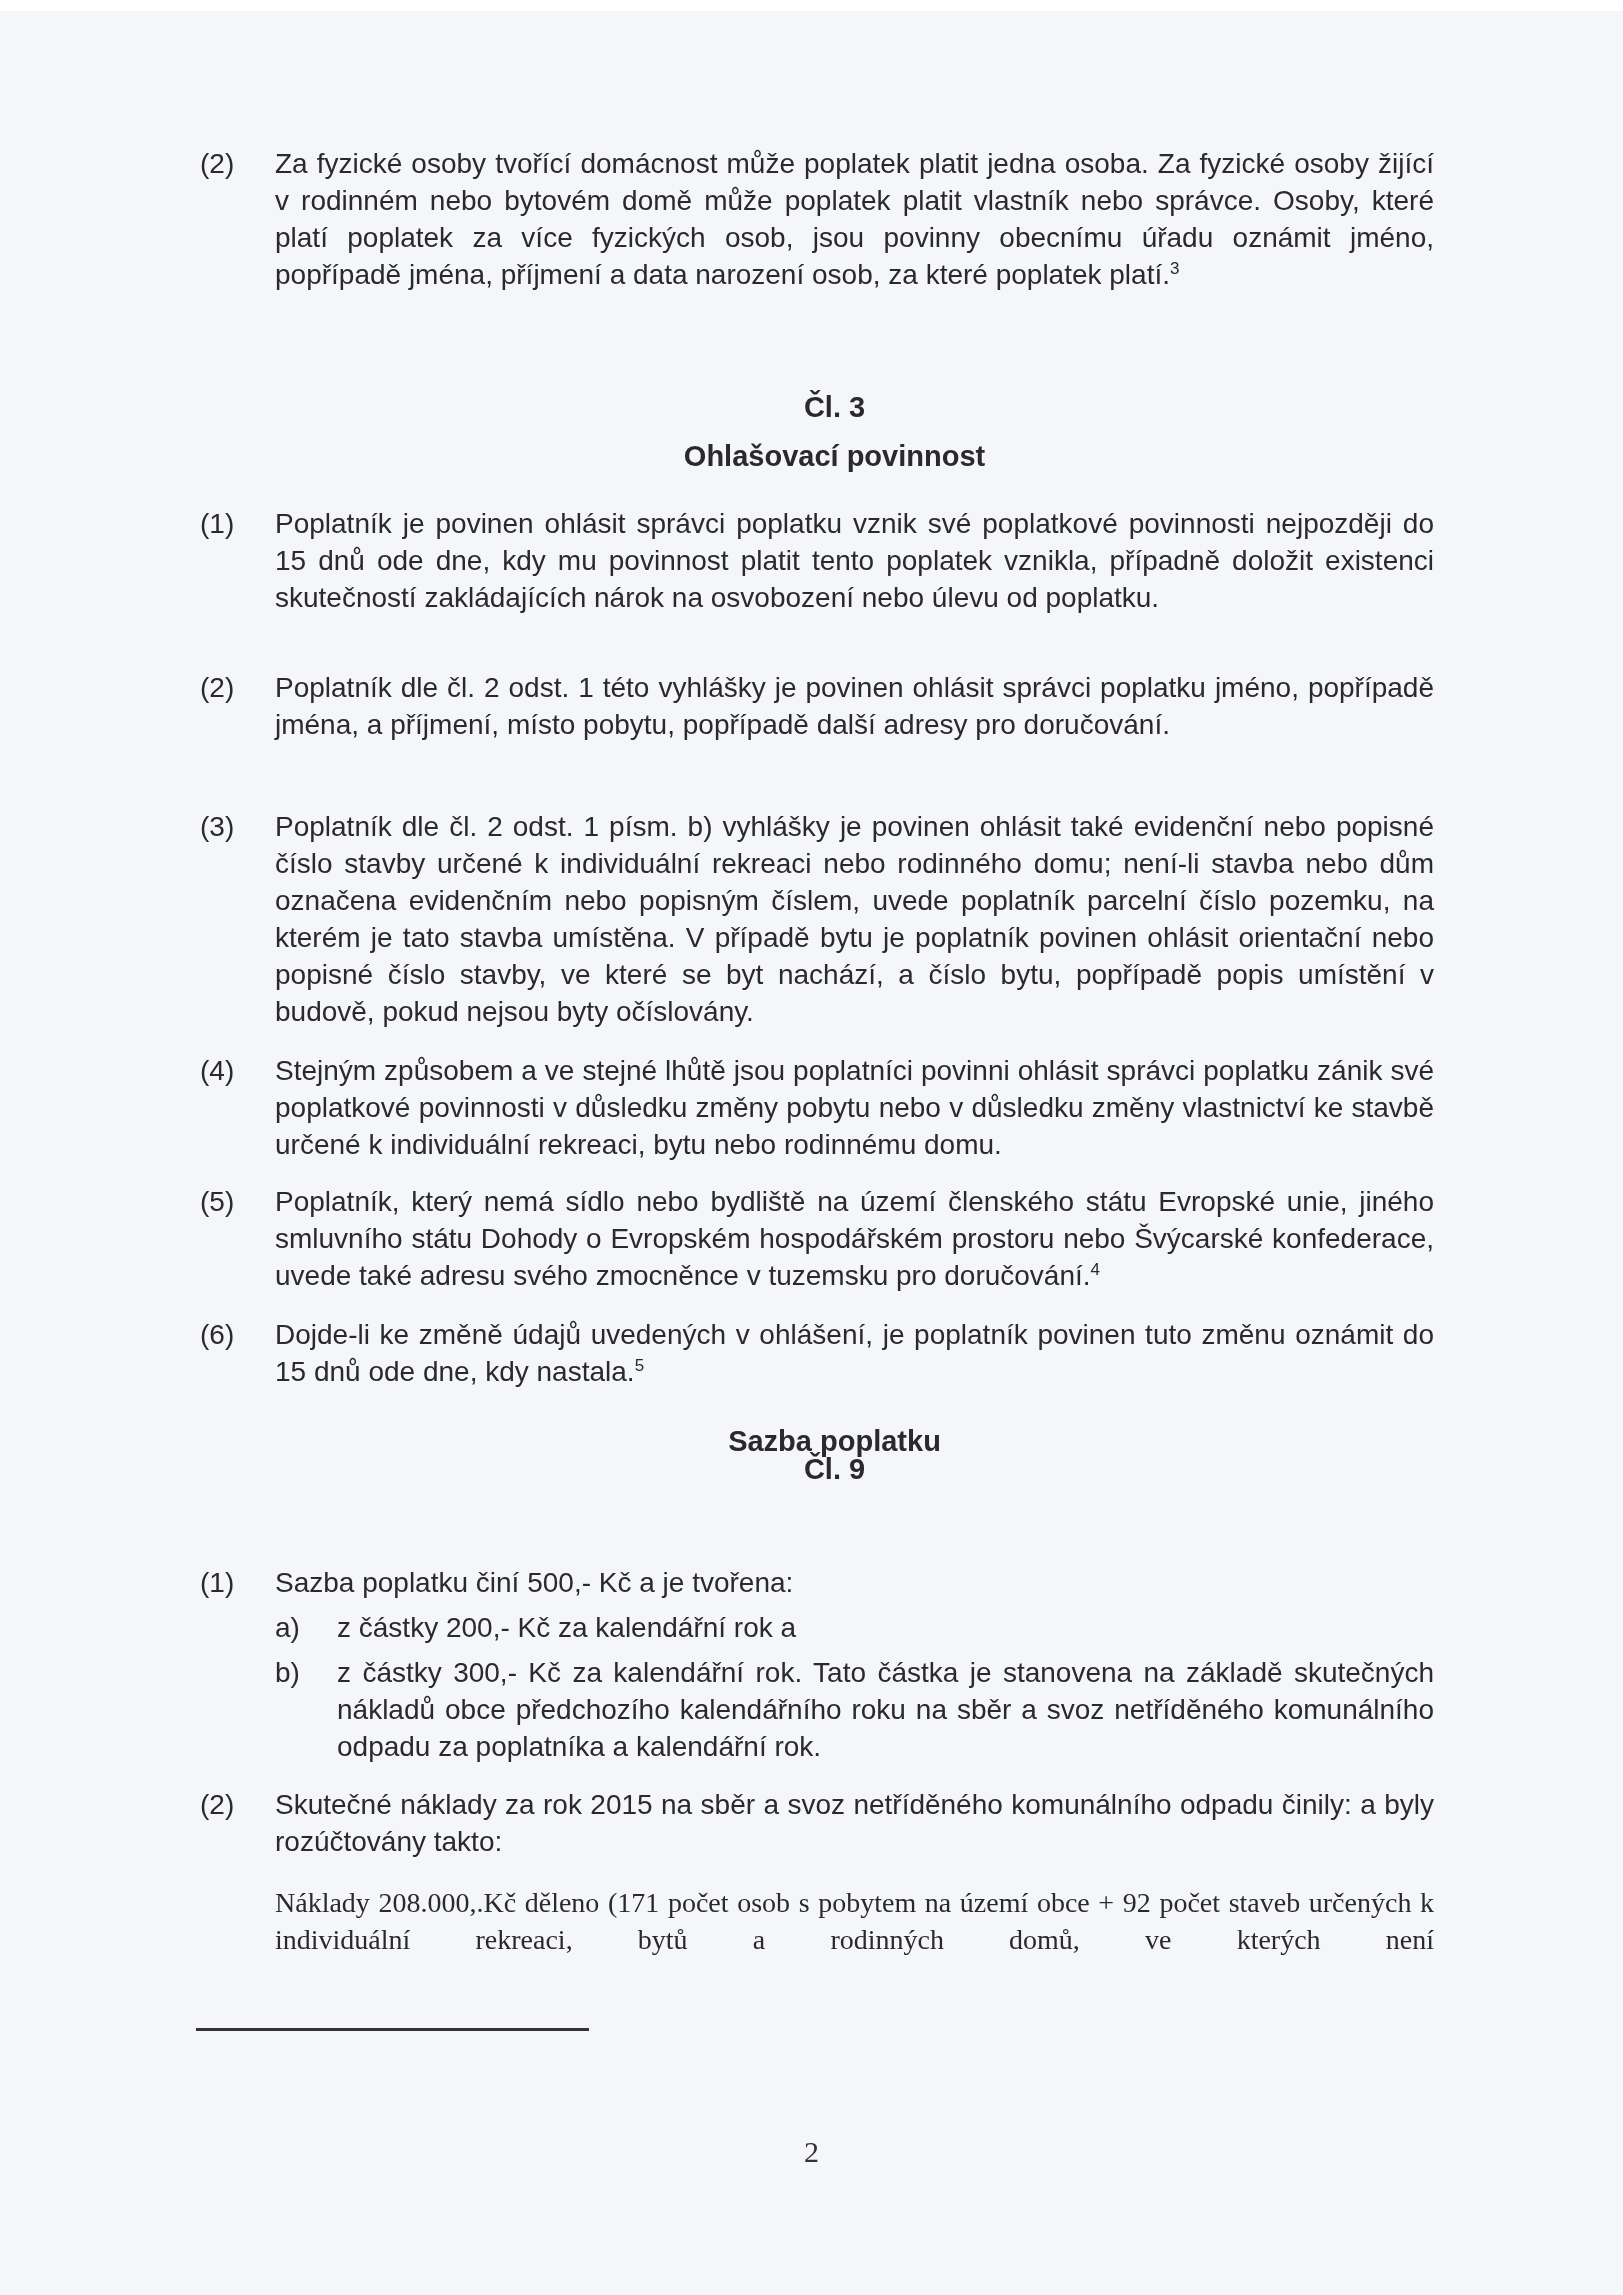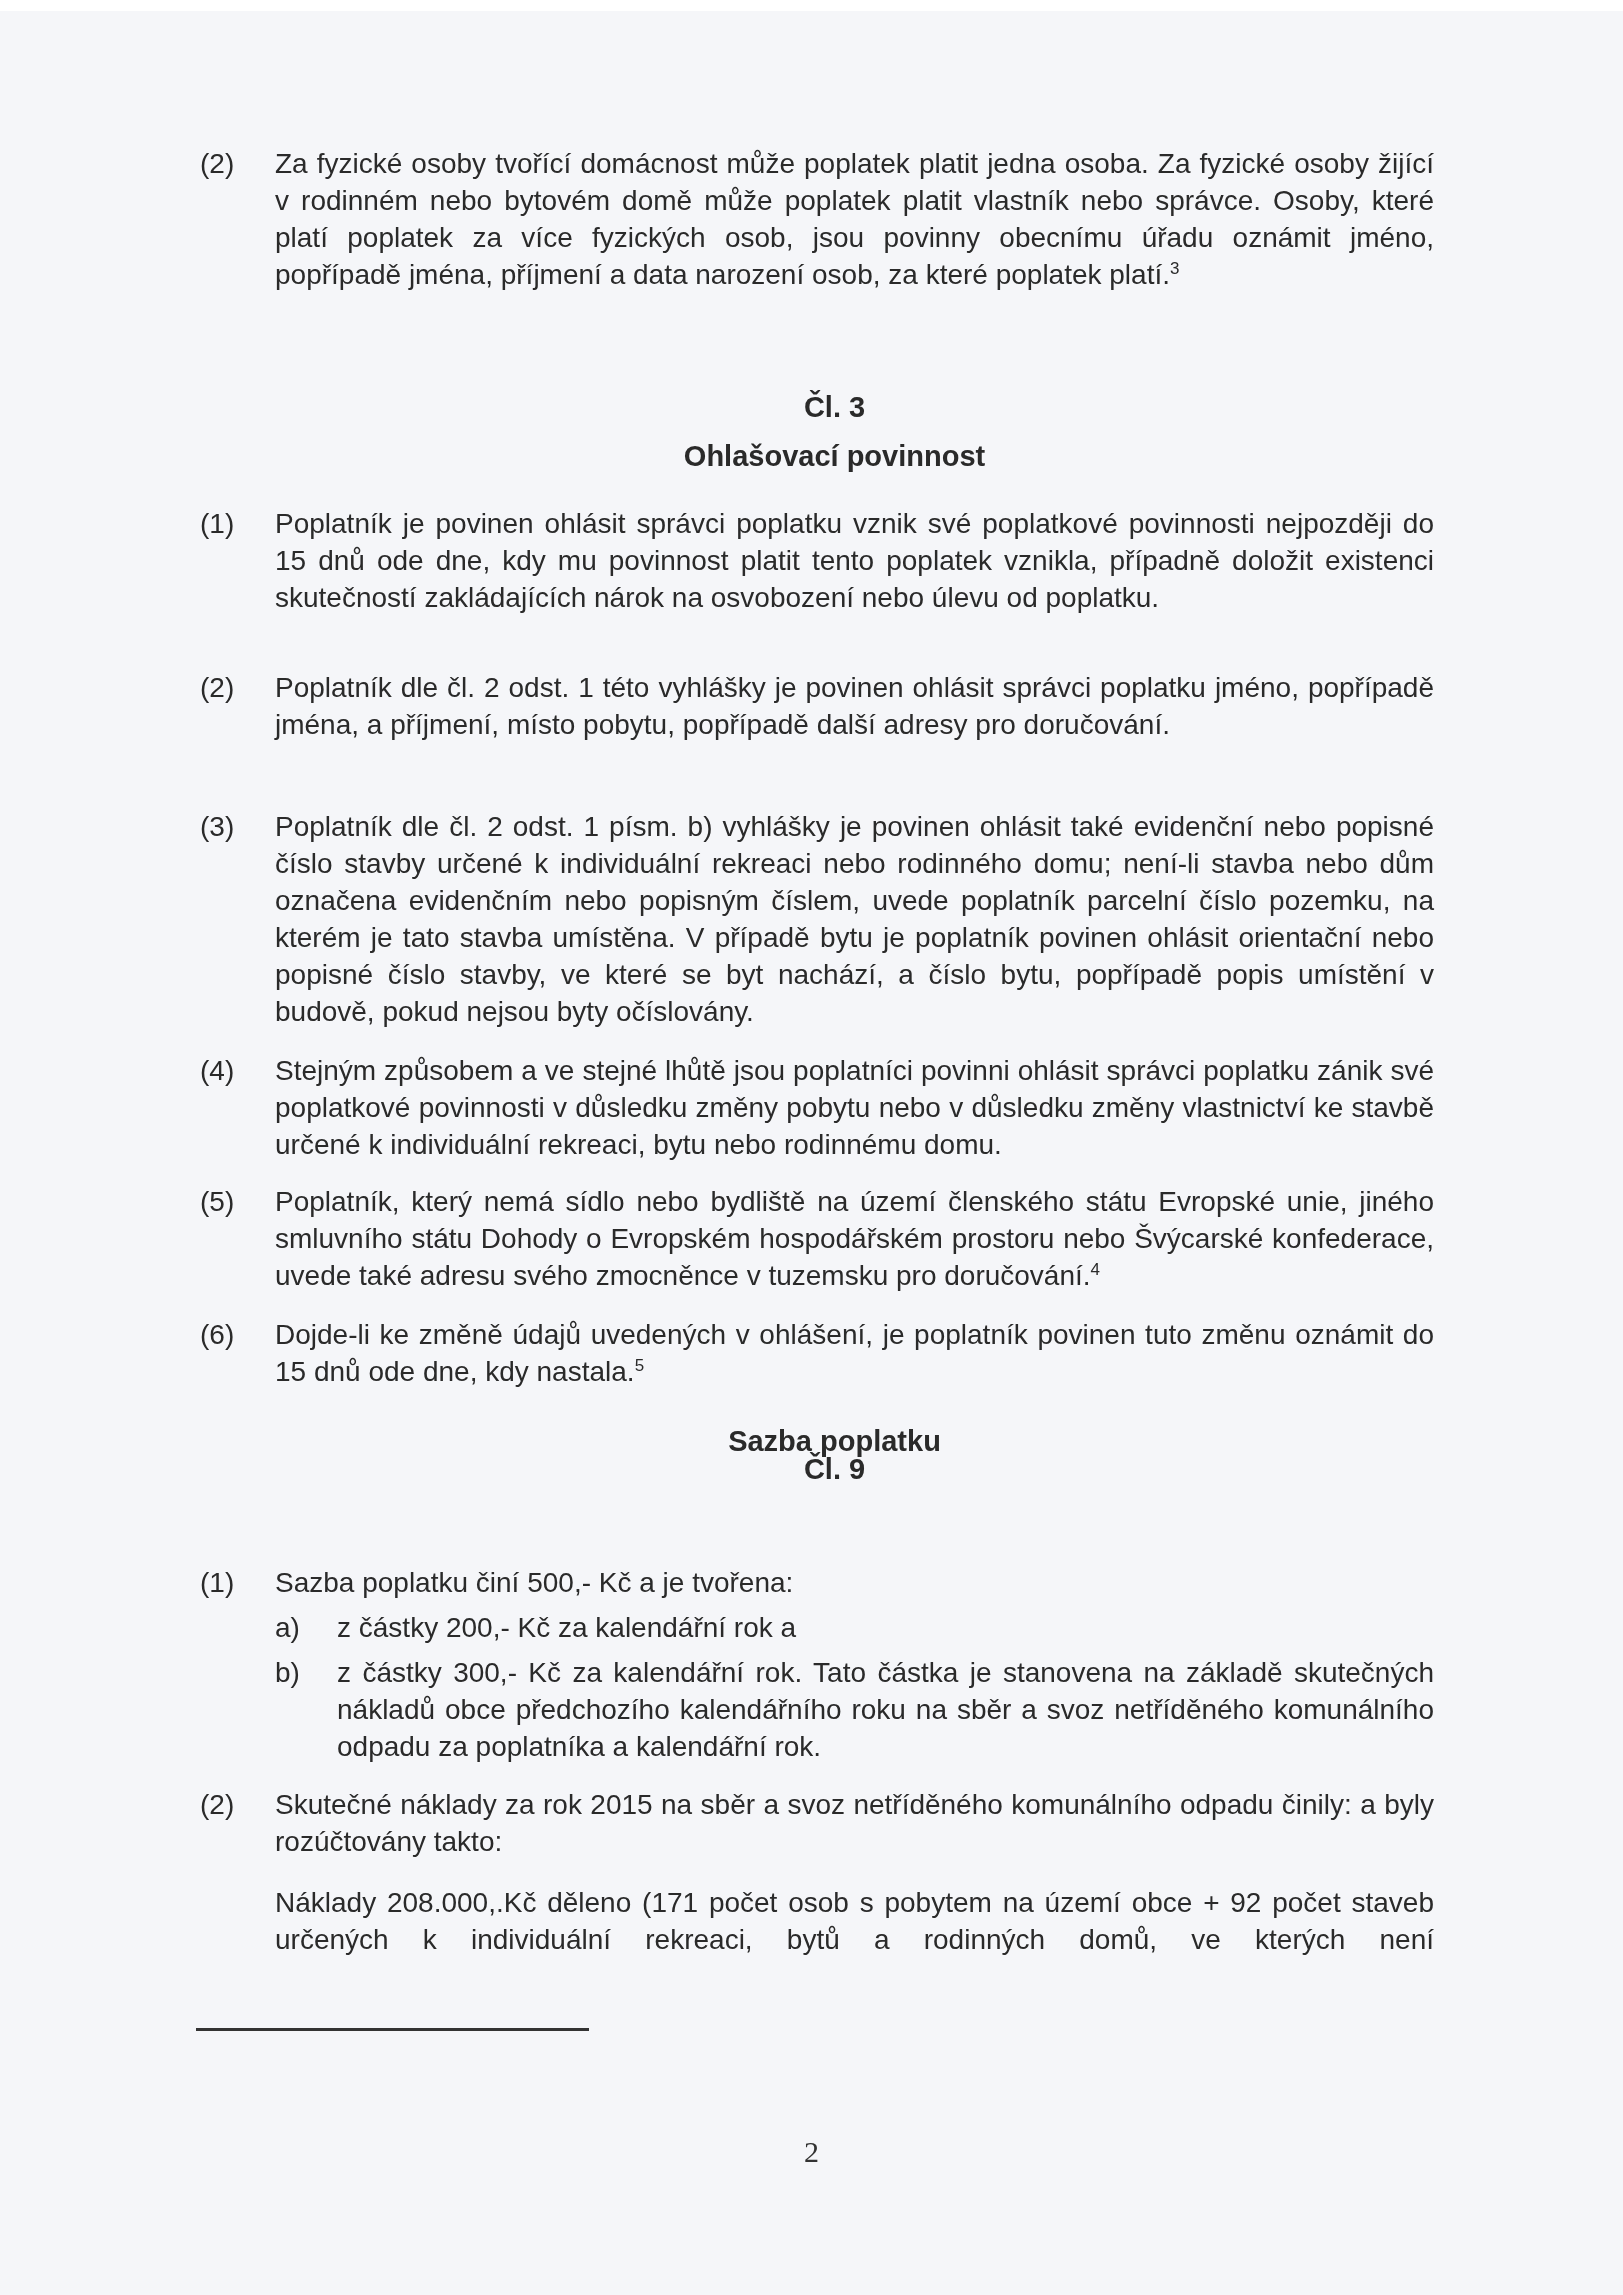--- a/index.html
+++ b/index.html
@@ -33,21 +33,21 @@
       padding-left: 46px; box-sizing: border-box;
     }
     .sub {
       position: absolute; left: 275px; width: 1159px;
       font-size: 28px; line-height: 37px;
     }
     .sub .lbl { position: absolute; left: 0; top: 0; }
     .sub .txt { margin-left: 62px; text-align: justify; }
     .plain {
       position: absolute; left: 275px; width: 1159px;
-      font-size: 28px; line-height: 37px; text-align: justify;
+      font-size: 28px; line-height: 37px; text-align: justify; font-family: Liberation Serif, serif;
     }
     sup { font-size: 17px; line-height: 0; vertical-align: super; }
     .footnote-rule {
       position: absolute; left: 196px; top: 2017px; width: 393px; height: 2.6px;
       background: #333;
     }
     .page-number {
       position: absolute; left: 0; width: 1623px; top: 2124px; text-align: center;
       font-family: "Liberation Serif", serif; font-size: 30px; color: #333;
     }

